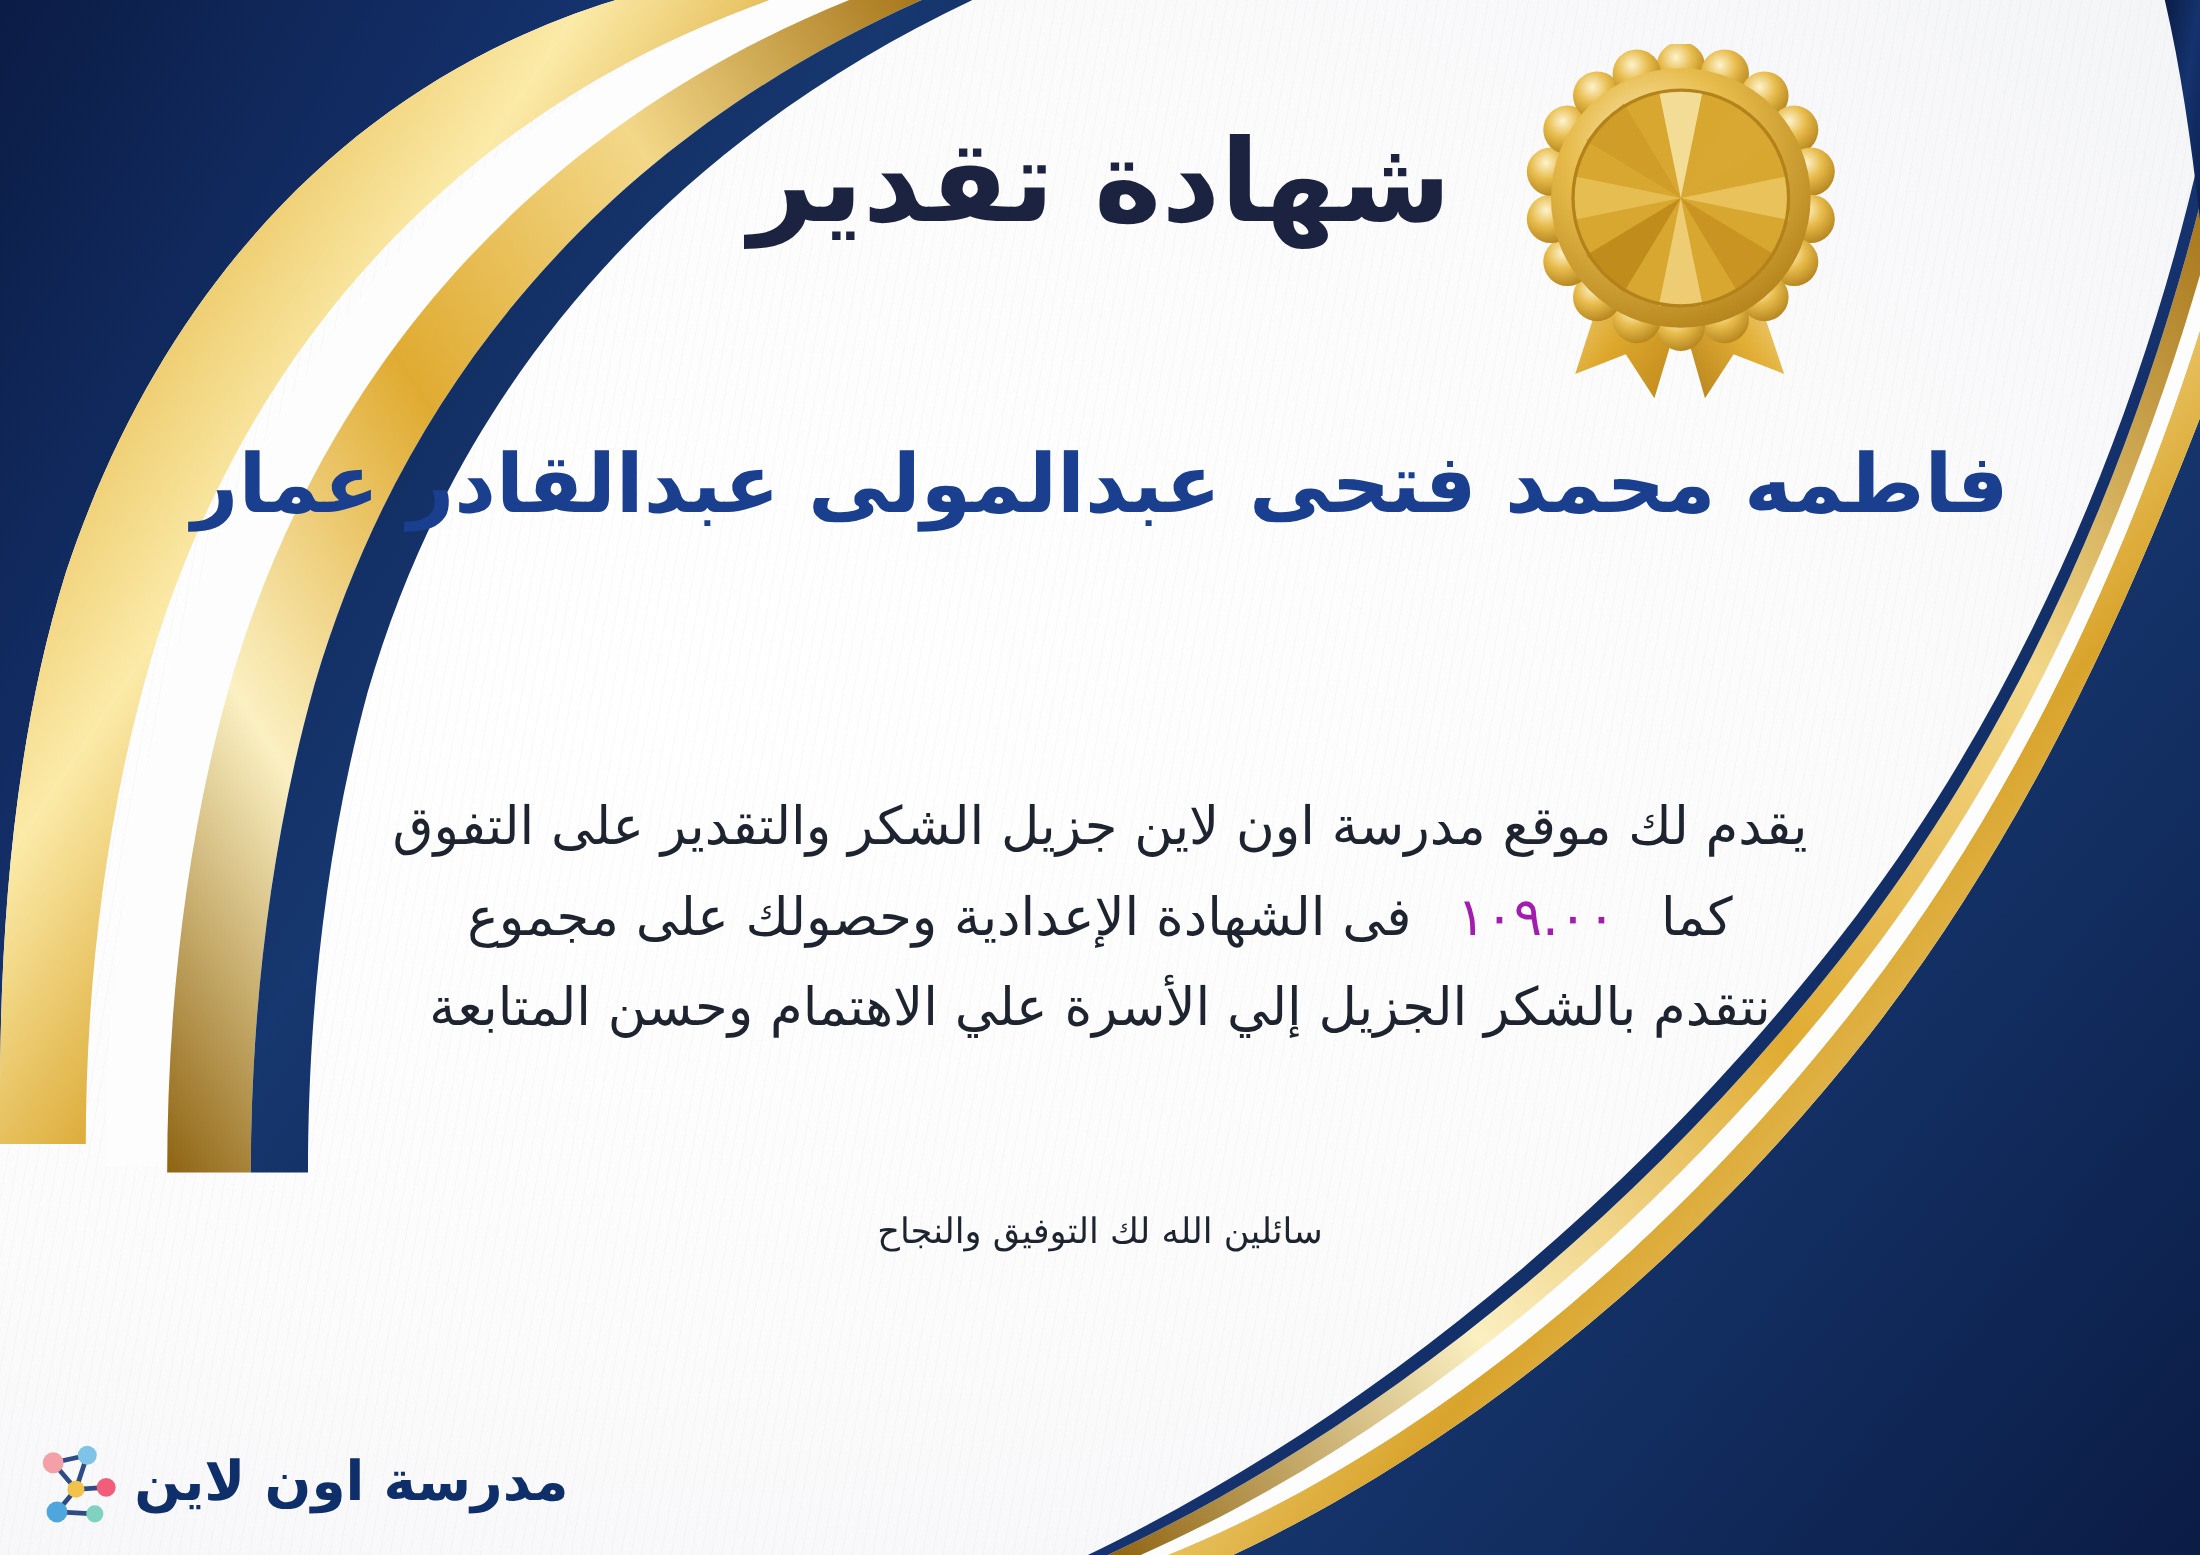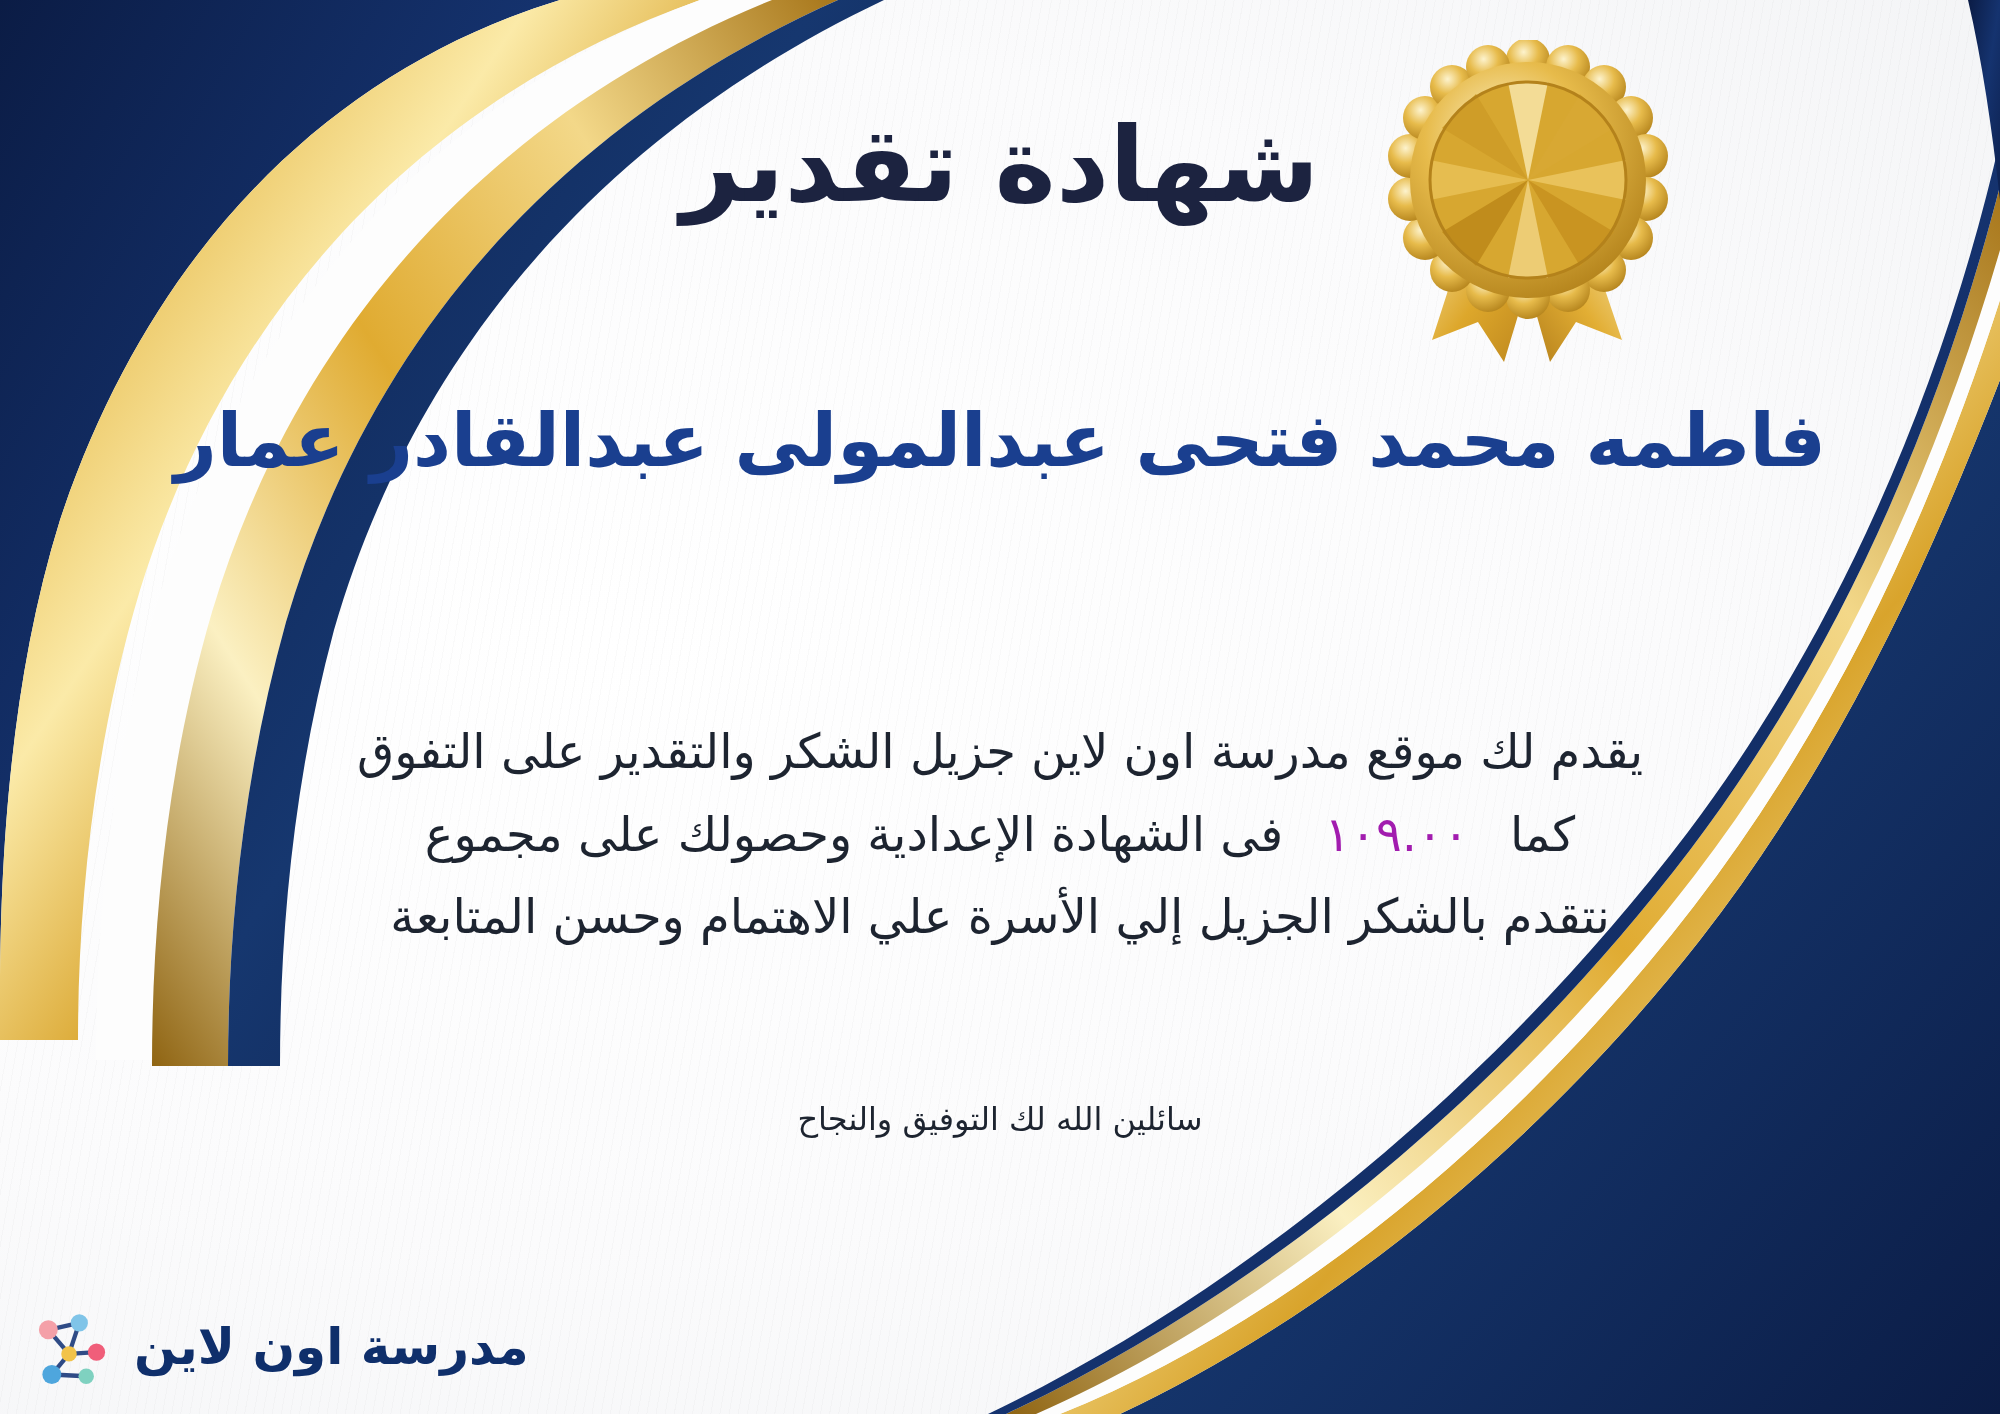--- a/index.html
+++ b/index.html
@@ -119,21 +119,21 @@
     bottom: 24px;
     z-index: 8;
     display: flex;
     flex-direction: column;
     align-items: flex-start;
     direction: rtl;
   }
   .logo-top {
     display: flex;
     align-items: center;
-    gap: 22px;
+    gap: 10px;
   }
   .logo-ar {
     font-size: 50px;
     font-weight: 700;
     color: #0f2f6b;
     line-height: 1;
   }
   .logo-url {
     margin-top: 4px;
     font-size: 49px;

